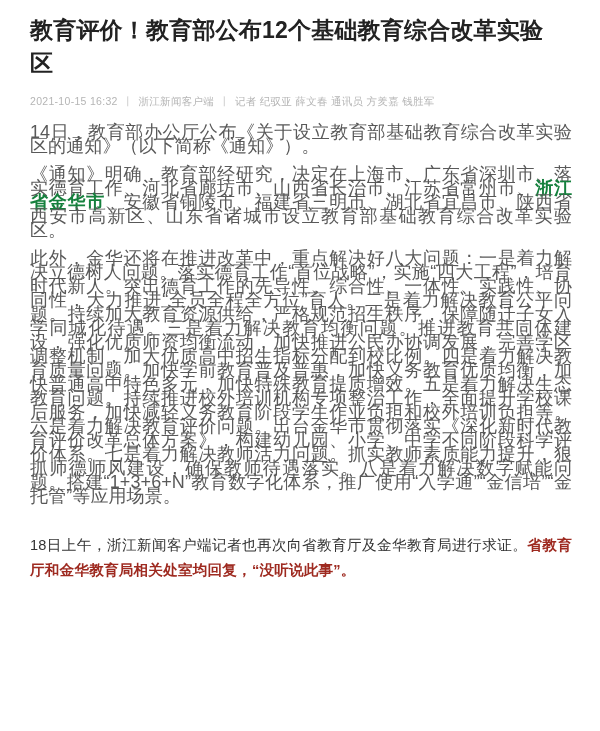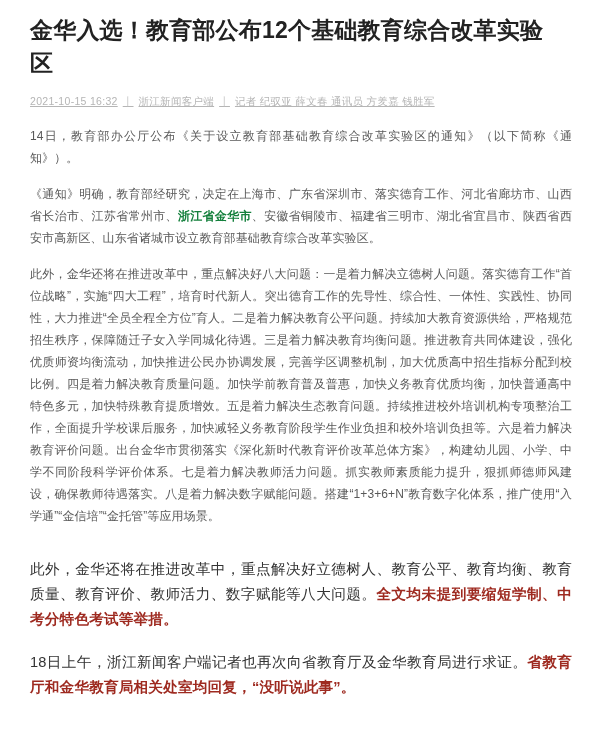--- a/index.html
+++ b/index.html
@@ -31,35 +31,34 @@
     padding-right: 10px;
   }
 
   .byline {
     margin-top: 14px;
     font-size: 10.5px;
     line-height: 14px;
     color: #b5b5b5;
     letter-spacing: 0.3px;
     white-space: nowrap;
-    text-decoration: underline;
   }
   .byline .sep {
     padding: 0 5px;
     color: #c9c9c9;
   }
 
   .body-block {
     margin-top: 17px;
   }
 
   p.para {
     margin: 0 0 14px 0;
-    font-size: 12px;
-    line-height: 22px;
+    font-size: 18px;
+    line-height: 14px;
     color: #595959;
     text-align: justify;
     text-justify: inter-ideograph;
     letter-spacing: 0.1px;
   }
   p.para:last-child { margin-bottom: 0; }
 
   p.para b, p.para strong { font-weight: bold; color: #15803d; }
 
   .lower-block {
@@ -79,21 +78,21 @@
   .hl-red {
     color: #9e2a20;
     font-weight: bold;
   }
 </style>
 </head>
 <body>
 
 <div class="article">
 
-  <h1 class="article-title">金华入选！教育部公布12个基础教育综合改革实验区</h1>
+  <h1 class="article-title">教育评价！教育部公布12个基础教育综合改革实验区</h1>
 
   <div class="byline">
     <span>2021-10-15 16:32</span><span class="sep">丨</span><span>浙江新闻客户端</span><span class="sep">丨</span><span>记者 纪驭亚 薛文春 通讯员 方羑嘉 钱胜军</span>
   </div>
 
   <div class="body-block">
 
     <p class="para">
       <span>14日，教育部办公厅公布《关于设立教育部基础教育综合改革实验区的通知》（以下简称《通知》）。</span>
     </p>
@@ -102,19 +101,18 @@
 
 
     <p class="para">
       <span>此外，金华还将在推进改革中，重点解决好八大问题：一是着力解决立德树人问题。落实德育工作“首位战略”，实施“四大工程”，培育时代新人。突出德育工作的先导性、综合性、一体性、实践性、协同性，大力推进“全员全程全方位”育人。二是着力解决教育公平问题。持续加大教育资源供给，严格规范招生秩序，保障随迁子女入学同城化待遇。三是着力解决教育均衡问题。推进教育共同体建设，强化优质师资均衡流动，加快推进公民办协调发展，完善学区调整机制，加大优质高中招生指标分配到校比例。四是着力解决教育质量问题。加快学前教育普及普惠，加快义务教育优质均衡，加快普通高中特色多元，加快特殊教育提质增效。五是着力解决生态教育问题。持续推进校外培训机构专项整治工作，全面提升学校课后服务，加快减轻义务教育阶段学生作业负担和校外培训负担等。六是着力解决教育评价问题。出台金华市贯彻落实《深化新时代教育评价改革总体方案》，构建幼儿园、小学、中学不同阶段科学评价体系。七是着力解决教师活力问题。抓实教师素质能力提升，狠抓师德师风建设，确保教师待遇落实。八是着力解决数字赋能问题。搭建“1+3+6+N”教育数字化体系，推广使用“入学通”“金信培”“金托管”等应用场景。</span>
     </p>
 
   </div>
 
   <div class="lower-block">
 
-    <p class="para-lower"><span>此外，金华还将在推进改革中，重点解决好立德树人、教育公平、教育均衡、教育质量、教育评价、教师活力、数字赋能等八大问题。</span><span class="hl-red">全文均未提到要缩短学制、中考分特色考试等举措。</span></p>
 
     <p class="para-lower"><span>18日上午，浙江新闻客户端记者也再次向省教育厅及金华教育局进行求证。</span><span class="hl-red">省教育厅和金华教育局相关处室均回复，“没听说此事”。</span></p>
 
   </div>
 
 </div>
 
 </body></html>

